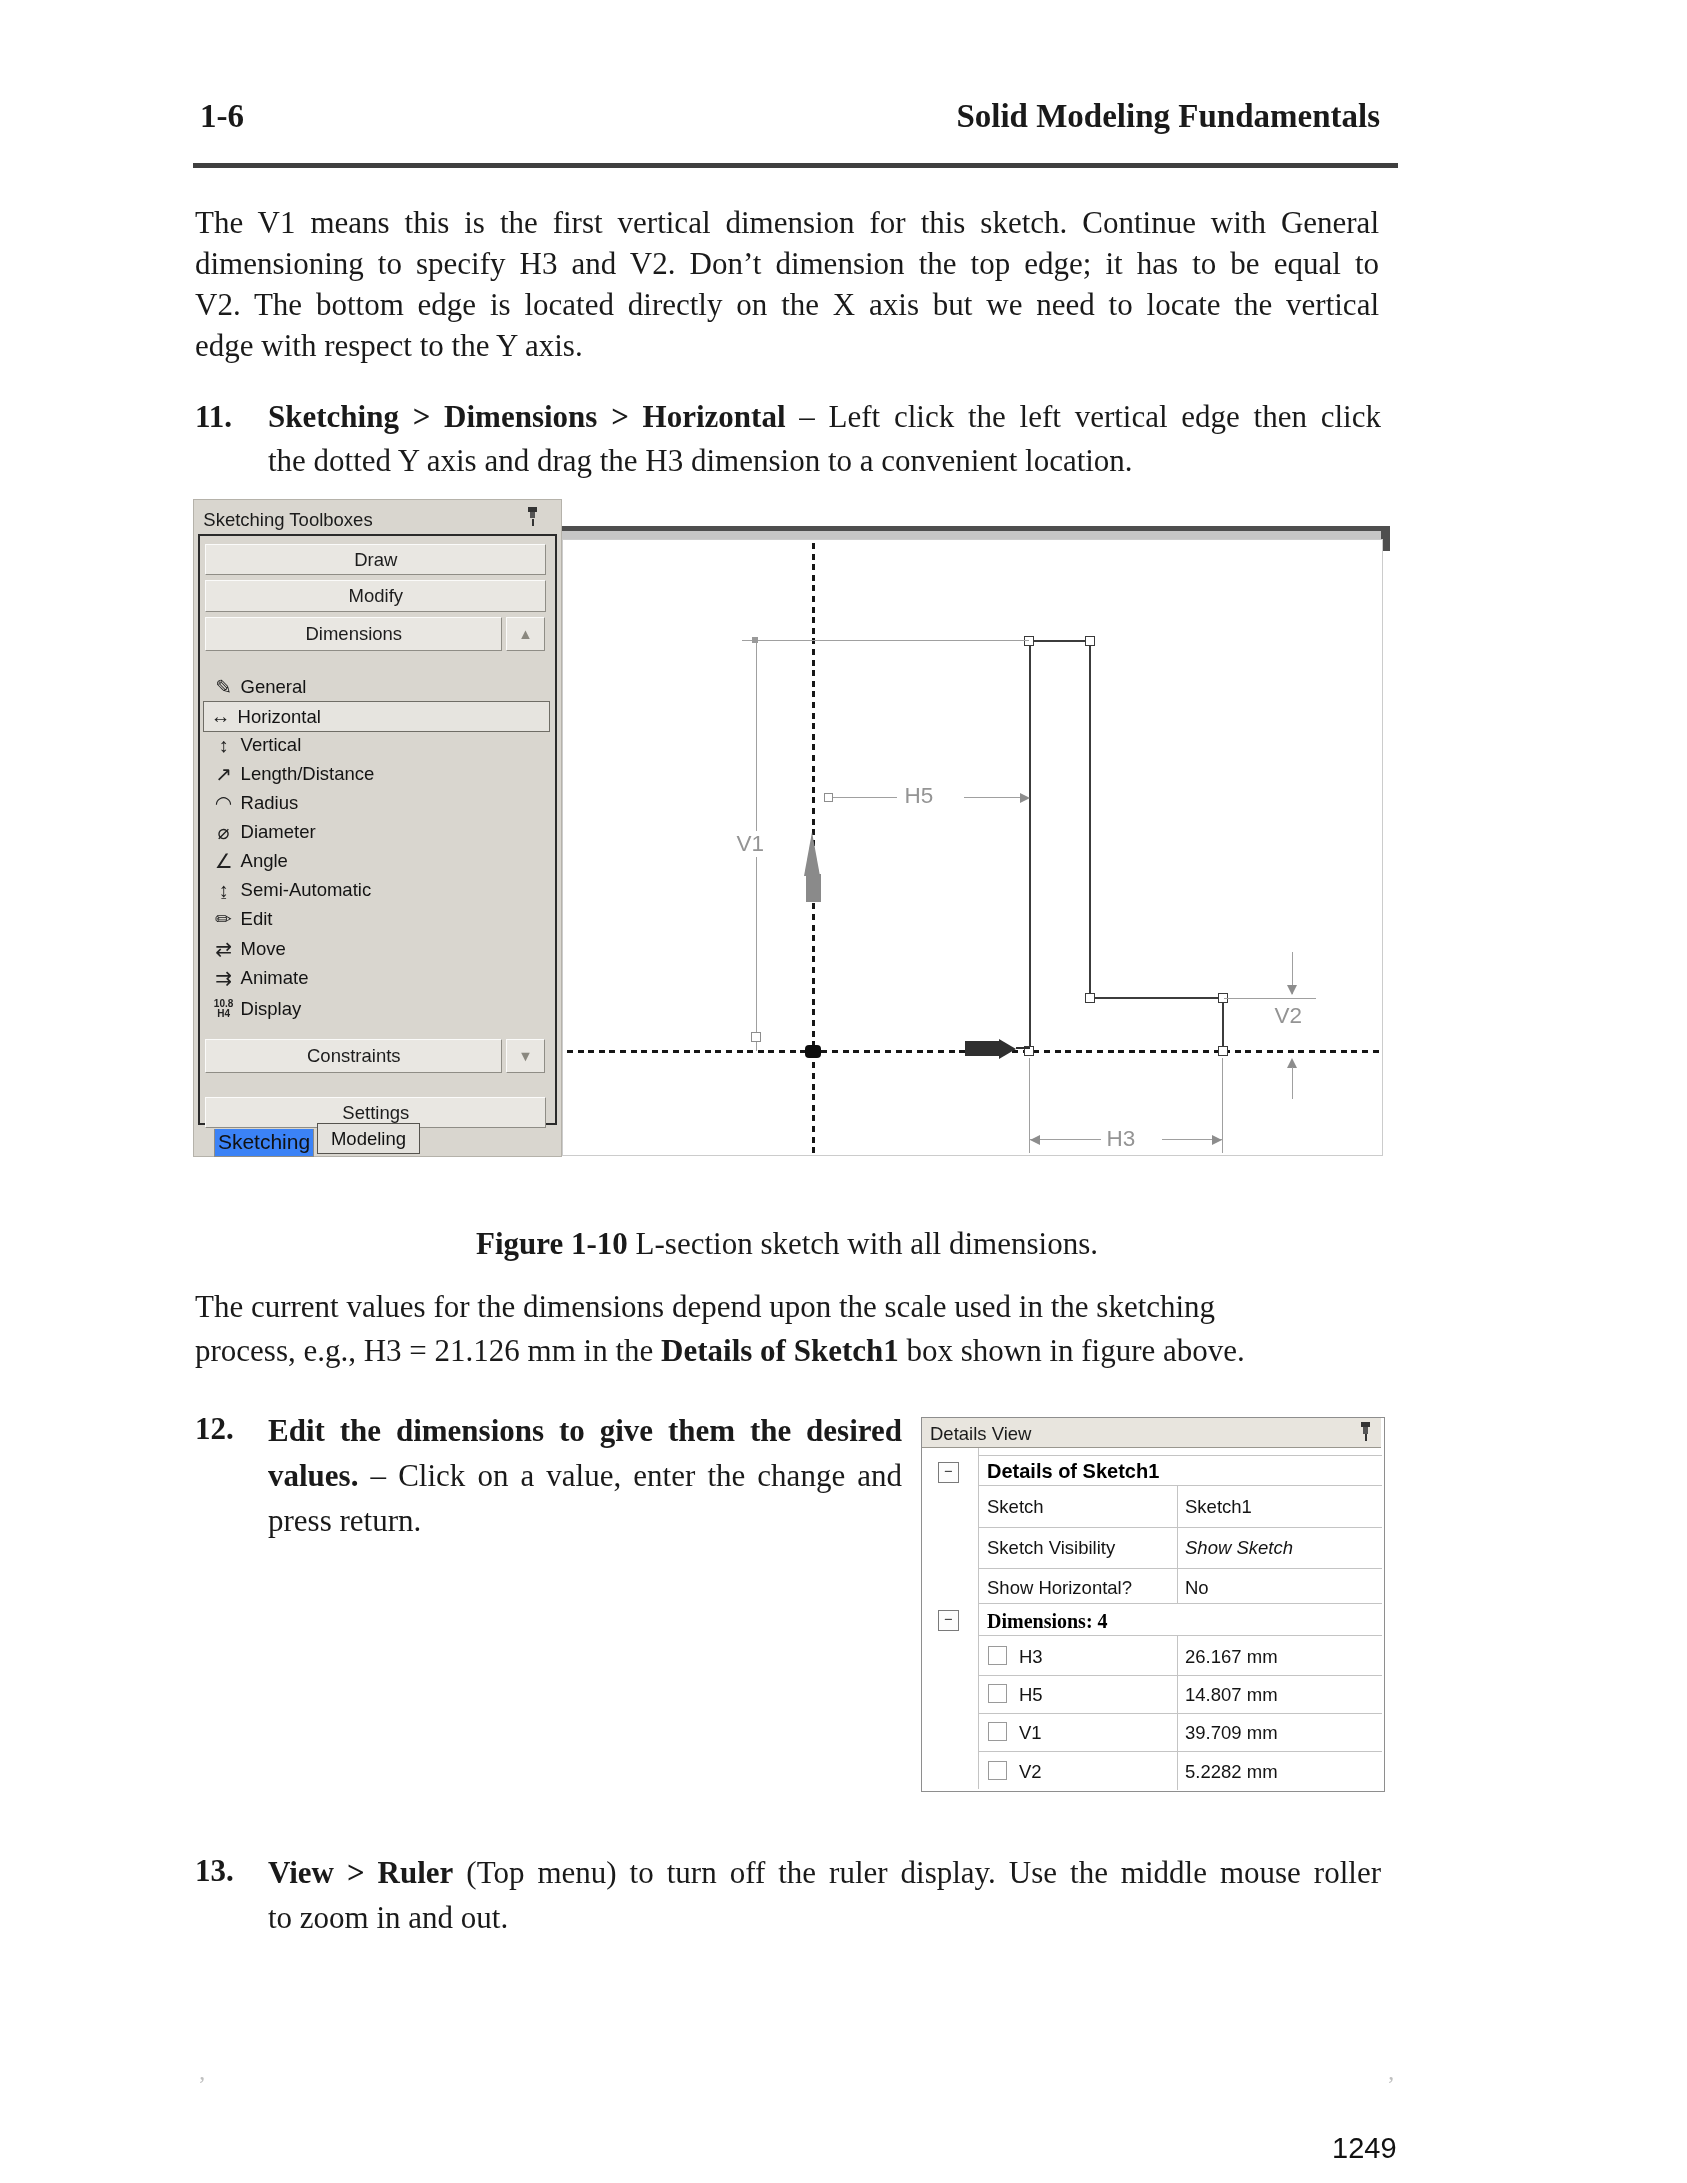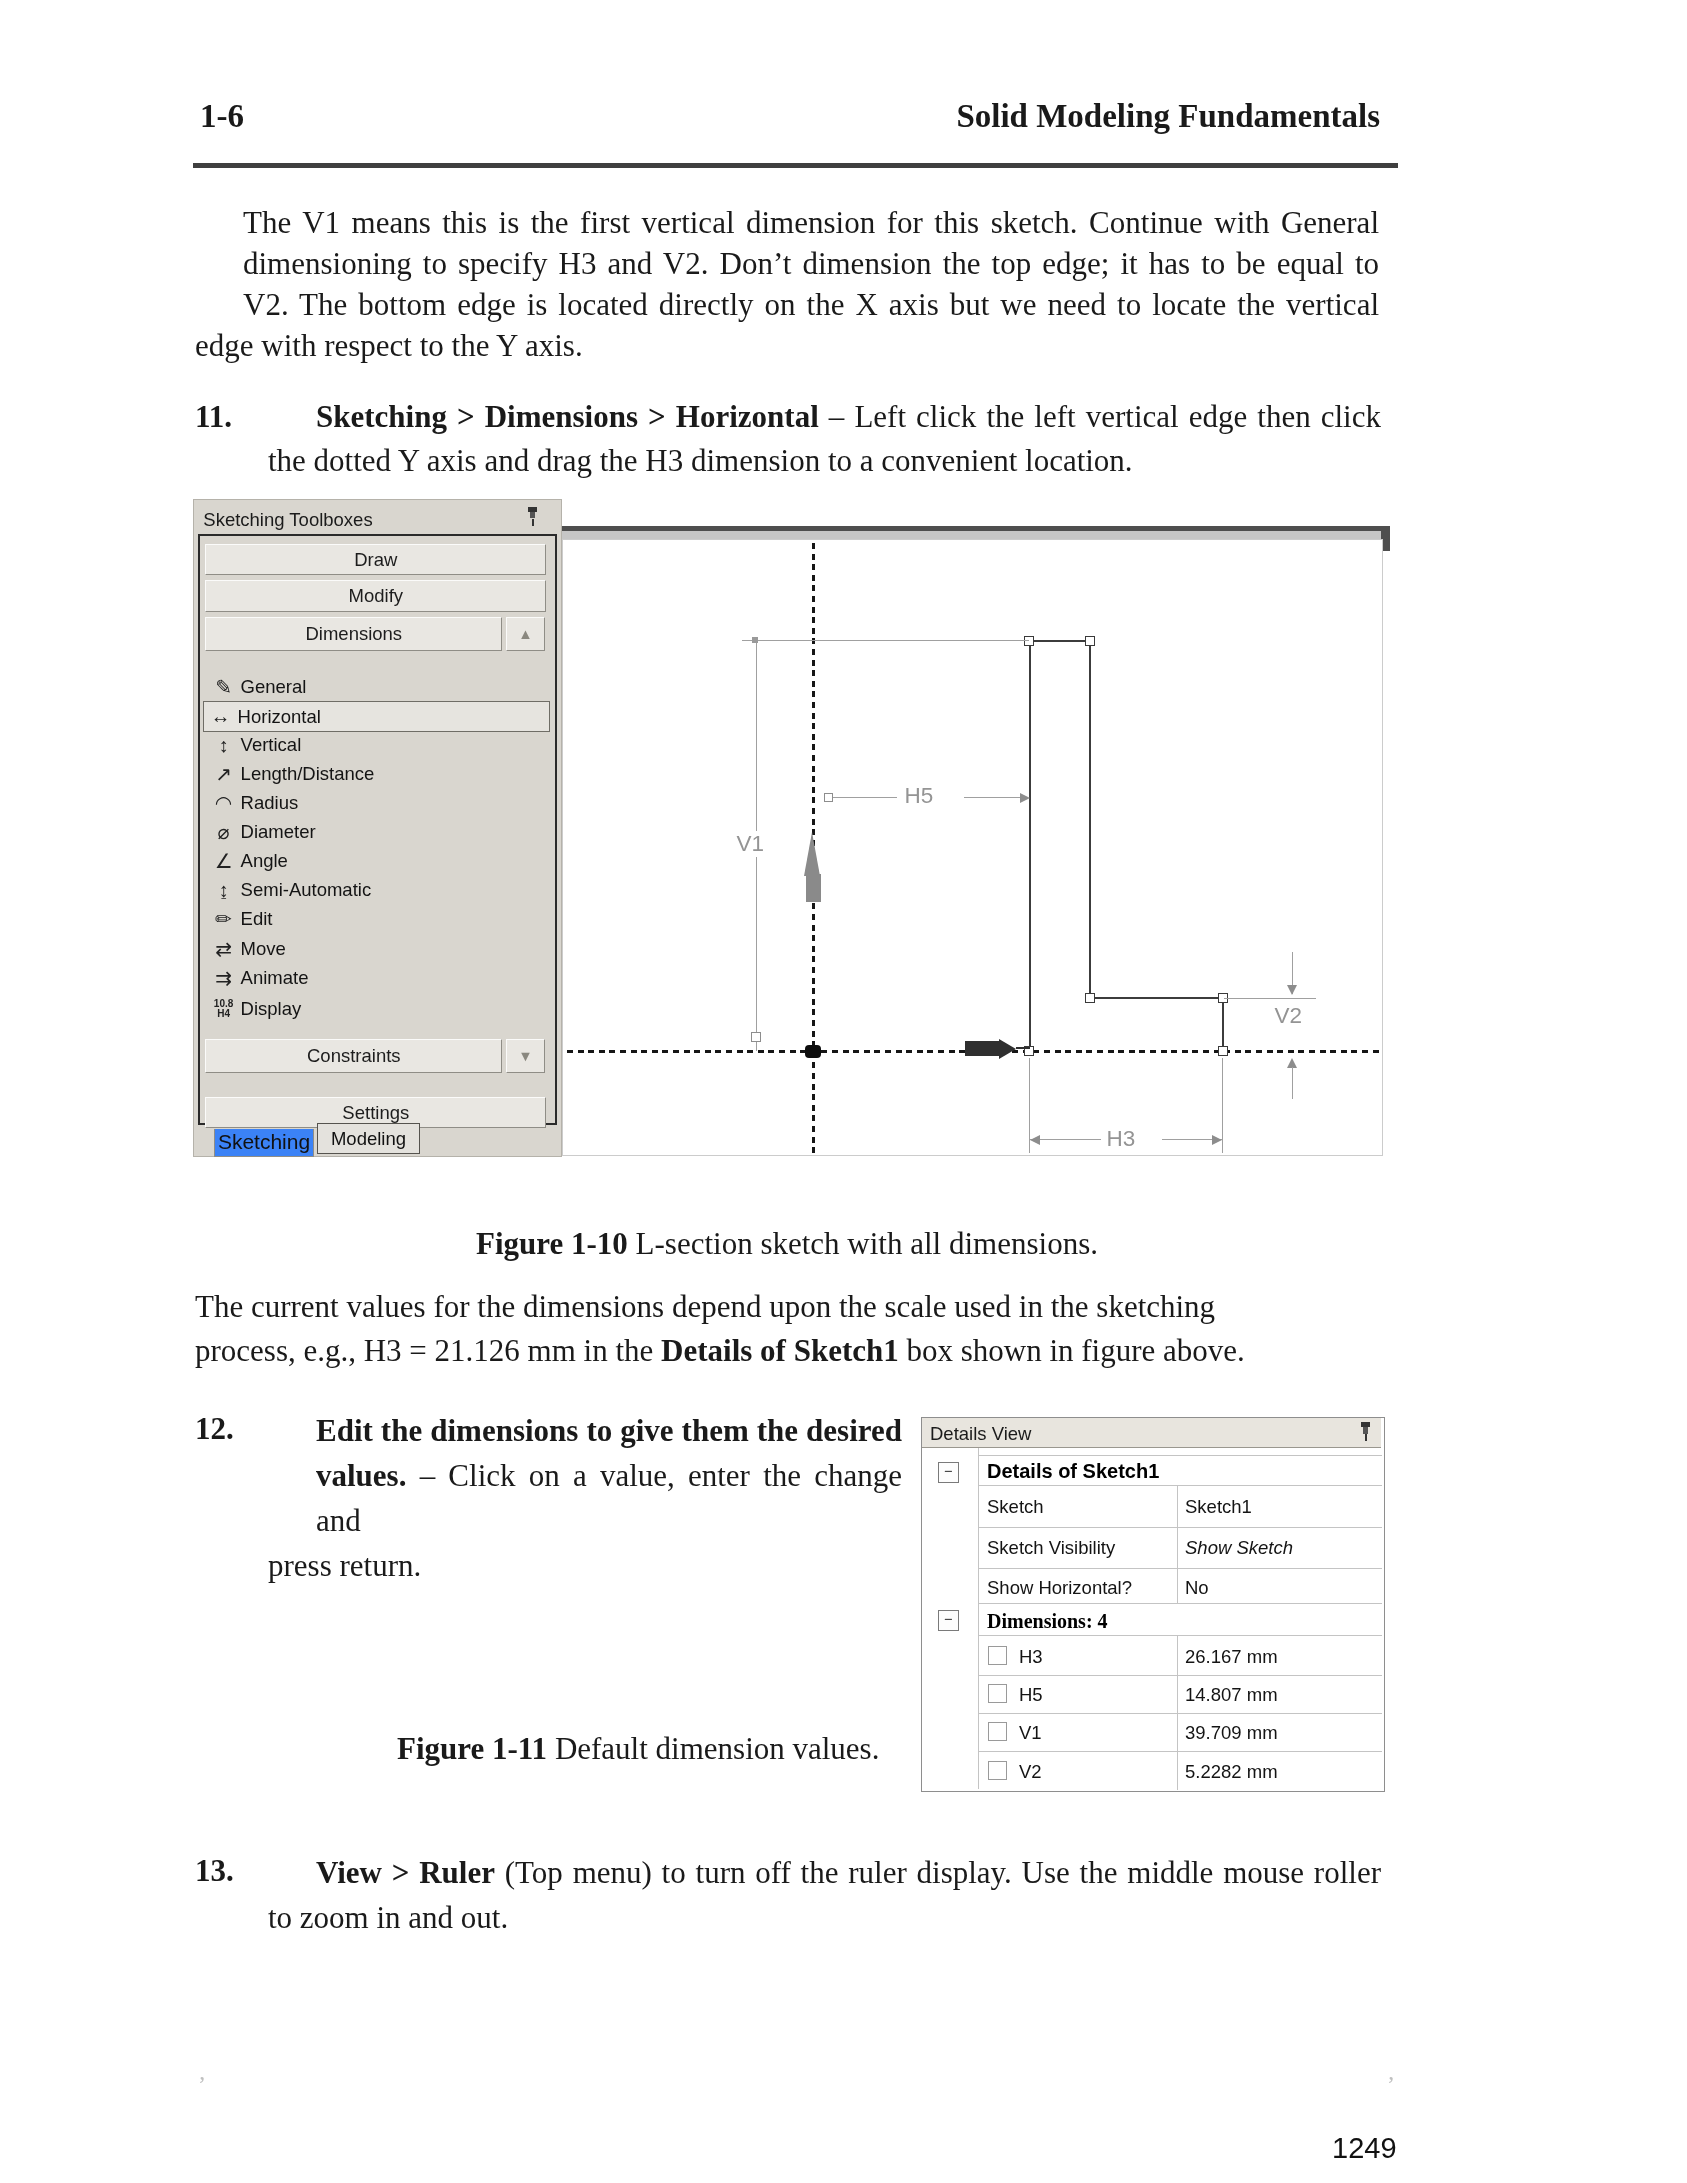--- a/index.html
+++ b/index.html
@@ -3,21 +3,21 @@
 <meta charset="utf-8">
 <style>
   html,body{margin:0;padding:0;background:#ffffff;}
   #page{position:relative;width:1687px;height:2183px;background:#ffffff;overflow:hidden;
         font-family:"Liberation Serif","DejaVu Serif",serif;color:#1a1a1a;}
   .abs{position:absolute;}
   .ui{font-family:"Liberation Sans","DejaVu Sans",sans-serif;}
   .b{font-weight:bold;}
   .body-line{font-size:31px;line-height:41px;white-space:nowrap;}
   .wrapline{font-size:31px;line-height:41px;}
-  .jline{text-align:justify;text-align-last:justify;white-space:normal;margin-left:48px;}
+  .jline{text-align:justify;text-align-last:justify;white-space:normal;}
   .hdr{font-size:33px;font-weight:bold;}
   
   #fig10{left:193px;top:495px;width:1190px;height:660px;}
   .panelbg{background:#d9d6cf;}
   .bar{background:#e9e7e2;border:1.3px solid;border-color:#fbfbfa #8f8d86 #8f8d86 #fbfbfa;
        font-size:18.5px;color:#1d1d1d;text-align:center;display:flex;align-items:center;justify-content:center;}
   .tbx-item{font-size:18.5px;color:#141414;display:flex;align-items:center;}
   .tbx-glyph{width:34px;text-align:center;font-size:20px;color:#222;}
   .scrollbtn{background:#e9e7e2;border:1.3px solid;border-color:#fbfbfa #8f8d86 #8f8d86 #fbfbfa;
        color:#8a887f;font-size:14.6px;display:flex;align-items:center;justify-content:center;}
@@ -265,23 +265,20 @@
     <div class="abs drow-val" style="left:263px;top:304px;">39.709 mm</div>
     <div class="abs gridline" style="left:56px;top:333px;width:404px;height:1.3px;"></div>
     <div class="abs checkbox" style="left:66px;top:343px;"></div>
     <div class="abs drow-name" style="left:97px;top:343px;">V2</div>
     <div class="abs drow-val" style="left:263px;top:343px;">5.2282 mm</div>
 
     <div class="abs gridline" style="left:255px;top:67px;width:1.3px;height:118px;"></div>
     <div class="abs gridline" style="left:255px;top:217px;width:1.3px;height:155px;"></div>
   </div>
 
-  <div class="abs body-line" style="left:397px;top:1728px;">
-    <span class="b">Figure 1-11</span><span> Default dimension values.</span>
-  </div>
 
   <div class="abs body-line b" style="left:195px;top:1850px;">13.</div>
   <div class="abs" style="left:268px;top:1850px;width:1113px;">
     <div class="wrapline jline" style="line-height:45px;"><span class="b">View &gt; Ruler</span><span> (Top menu) to turn off the ruler display. Use the middle mouse roller</span></div>
     <div class="wrapline" style="line-height:45px;">to zoom in and out.</div>
   </div>
 
   <div class="abs" style="left:198px;top:2071px;font-size:24px;color:#c0c0c0;">’</div>
   <div class="abs" style="left:1387px;top:2071px;font-size:24px;color:#c0c0c0;">’</div>
 

